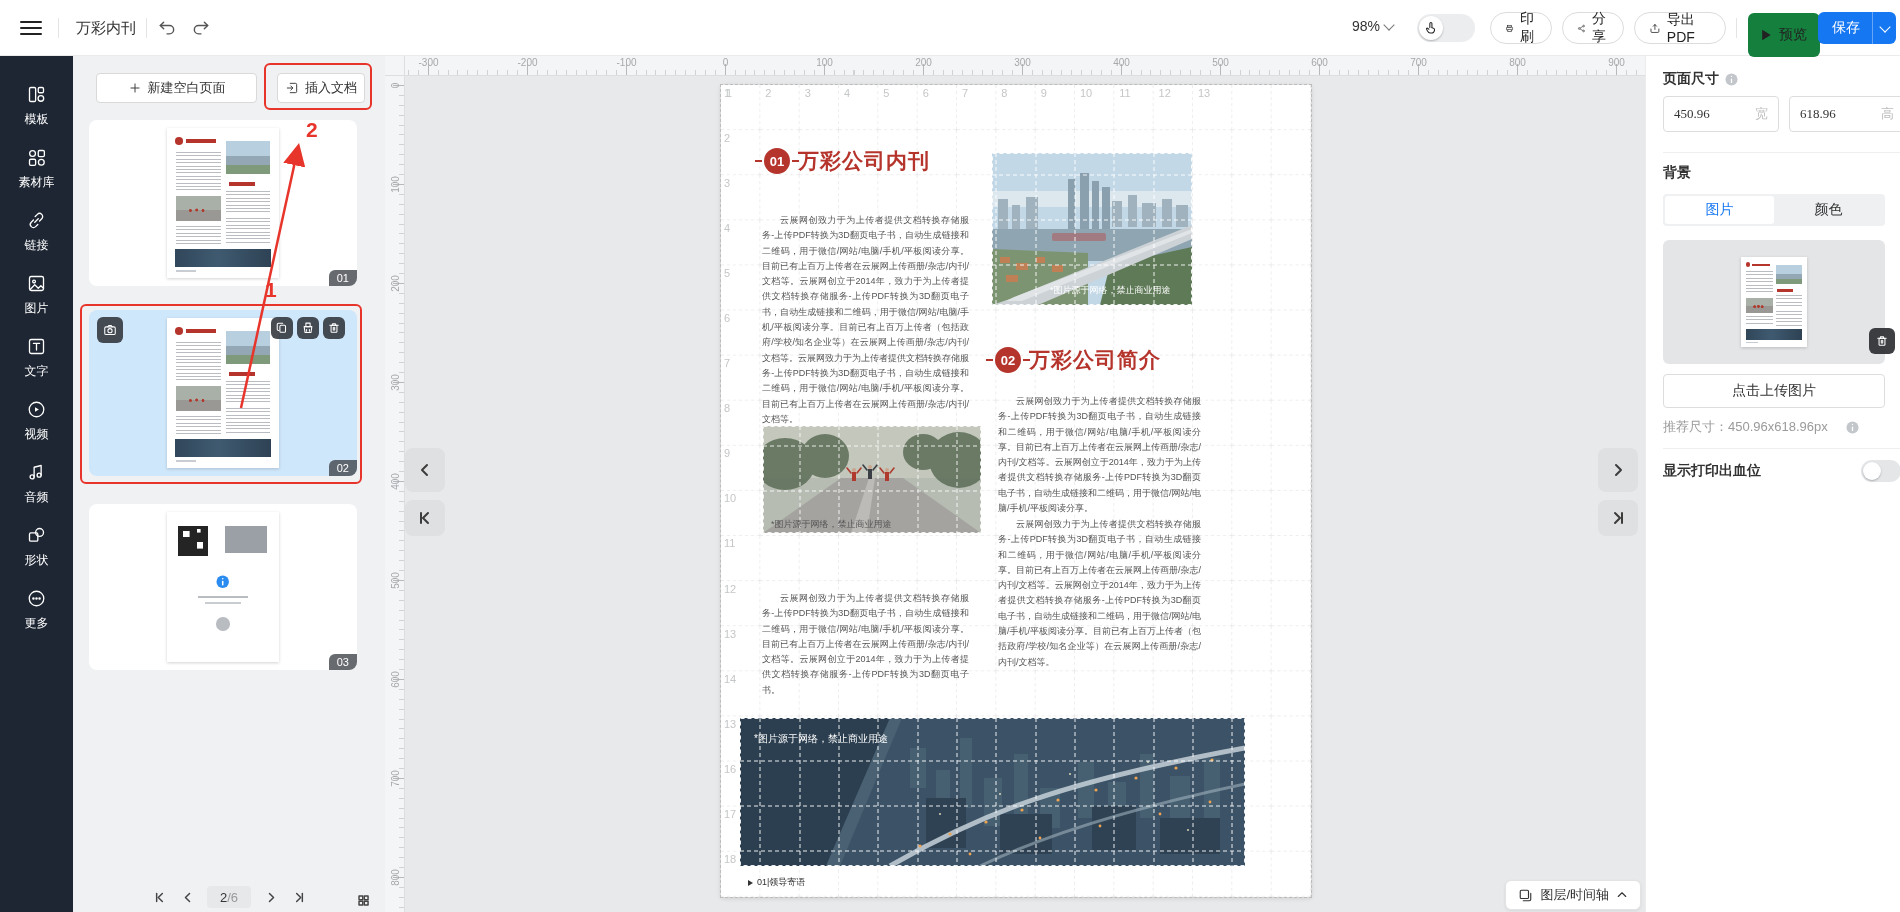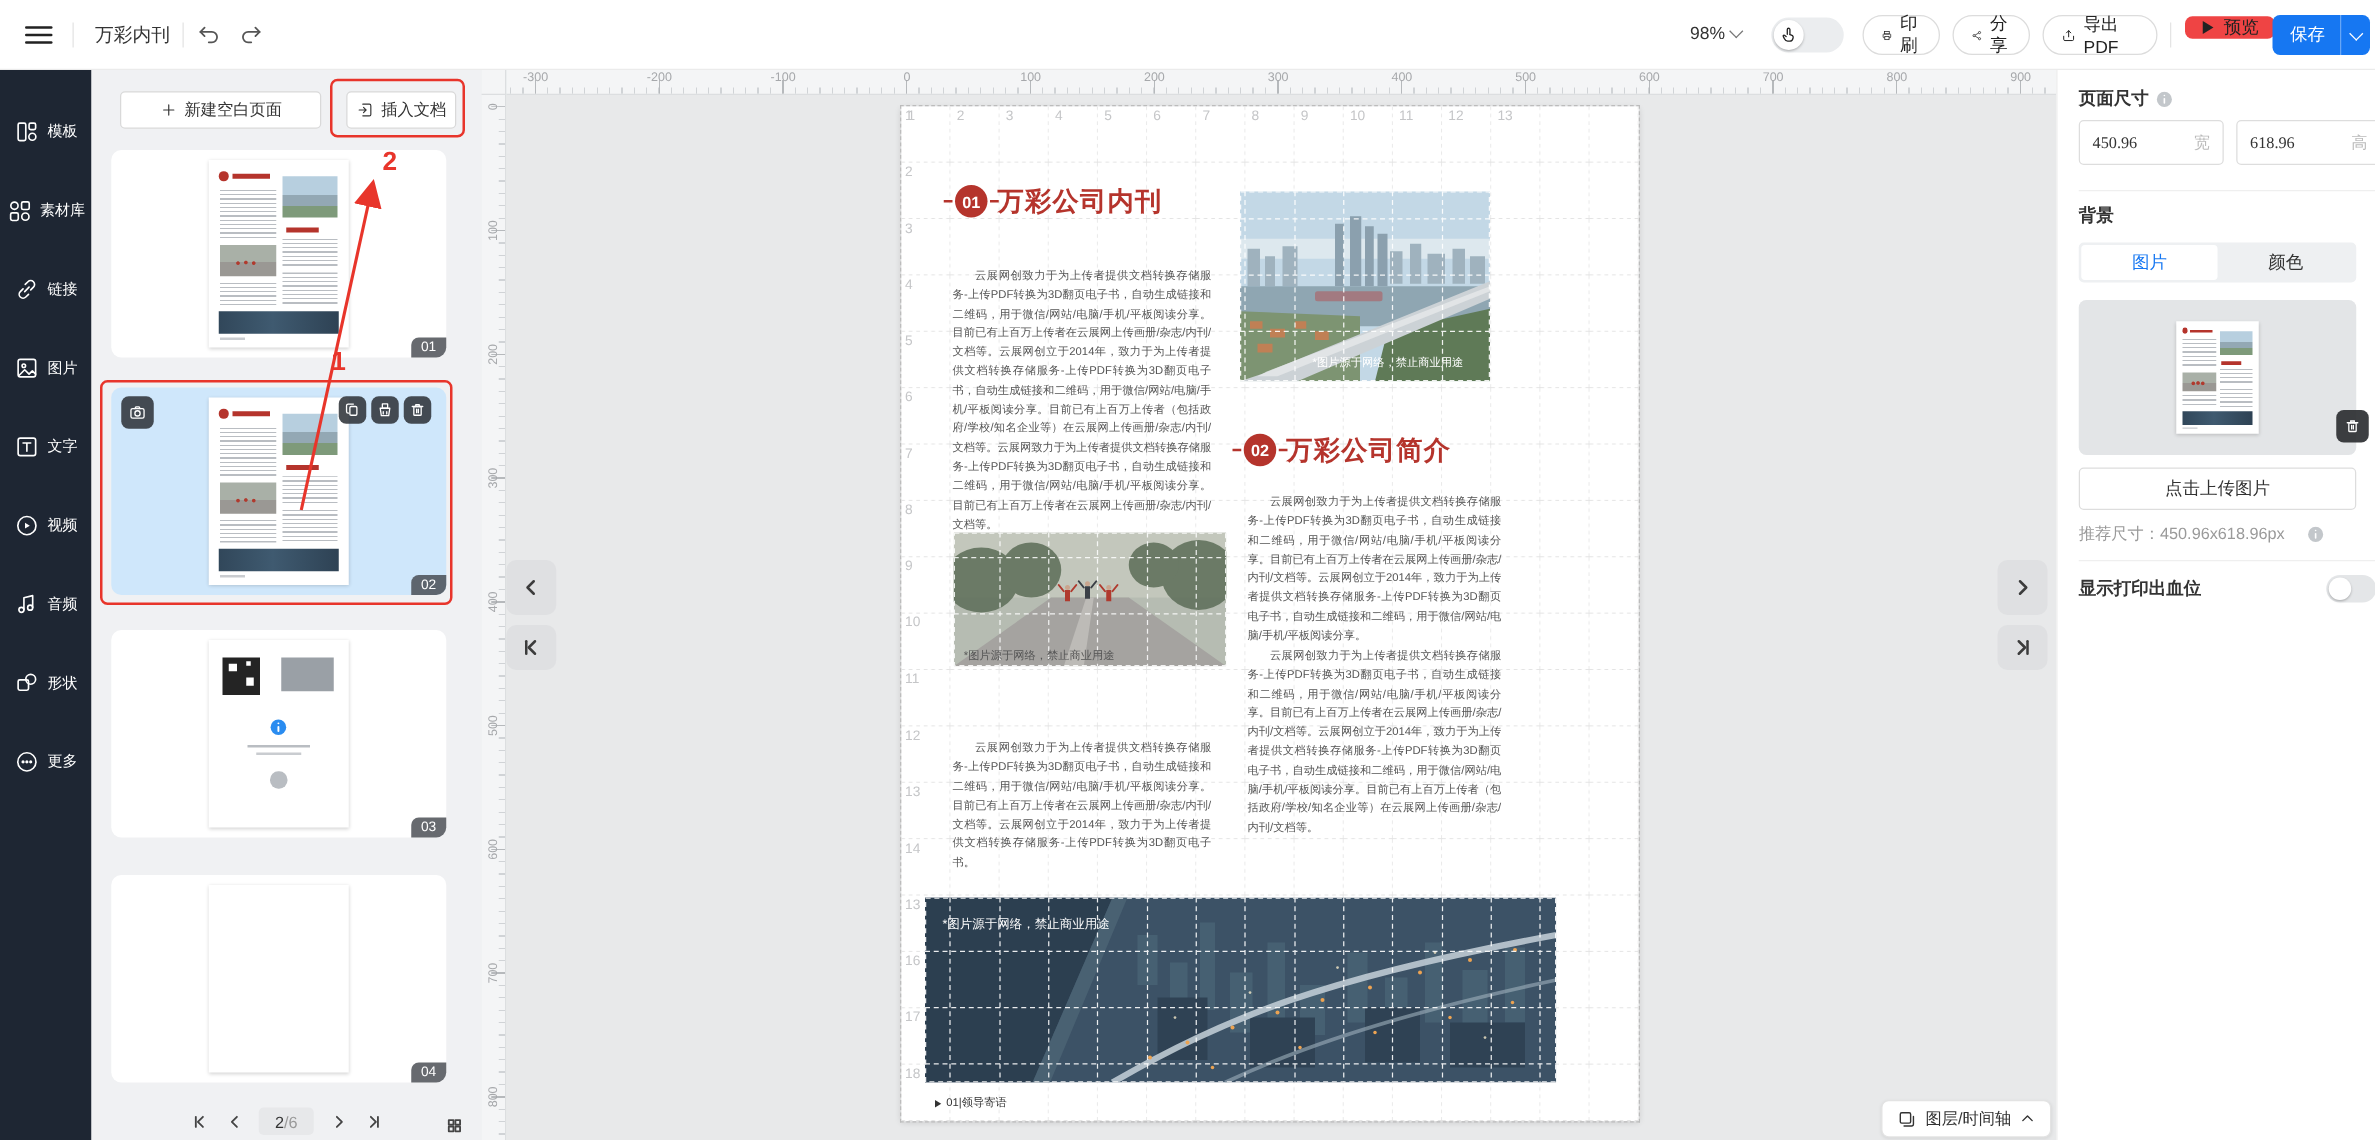--- a/index.html
+++ b/index.html
@@ -13,29 +13,29 @@
   .tb-sep{position:absolute;top:18px;width:1px;height:20px;background:#e4e4e4}
   .tb-menu{position:absolute;left:20px;top:17px;width:22px;height:22px;cursor:pointer}
   .tb-menu i{display:block;height:2.5px;background:#222;border-radius:2px;margin:3.5px 0}
   .tb-title{position:absolute;left:76px;top:19px;font-size:15px;color:#333}
   .tb-iconbtn{position:absolute;top:15px;width:26px;height:26px;display:flex;align-items:center;justify-content:center;cursor:pointer}
   .tb-zoom{left:1352px;top:18px;position:absolute;font-size:14px;color:#333;display:flex;align-items:center;gap:5px;cursor:pointer}
   .chev{width:8px;height:8px;border-right:1.6px solid #777;border-bottom:1.6px solid #777;transform:rotate(45deg);margin-top:-3px}
   .tb-toggle{position:absolute;left:1417px;top:14px;width:58px;height:28px;border-radius:14px;background:#ebedef;cursor:pointer}
   .tb-toggle .knob{position:absolute;left:2px;top:2px;width:24px;height:24px;border-radius:50%;background:#fff;box-shadow:0 1px 2px rgba(0,0,0,.25);display:flex;align-items:center;justify-content:center}
   .pillbtn{position:absolute;top:12px;height:32px;border:1px solid #dcdcdc;border-radius:16px;background:#fff;display:flex;align-items:center;justify-content:center;gap:6px;font-size:14px;color:#222;cursor:pointer;padding:0 14px}
-  .tb-preview{position:absolute;left:1748px;top:13px;height:18px;border-radius:6px;background:#ef4444;display:flex;align-items:center;gap:7px;font-size:14px;color:#222;padding:0 13px;cursor:pointer}
+  .tb-preview{position:absolute;left:1748px;top:13px;height:44px;border-radius:6px;background:#15803d;display:flex;align-items:center;gap:7px;font-size:14px;color:#222;padding:0 13px;cursor:pointer}
   .tb-save{position:absolute;left:1818px;top:12px;height:32px;border-radius:6px;background:#1677f2;color:#fff;display:flex;align-items:center;cursor:pointer;overflow:hidden}
   .tb-save .lbl{padding:0 12px 0 14px;font-size:14px}
   .tb-save .drop{width:24px;height:32px;display:flex;align-items:center;justify-content:center;border-left:1px solid rgba(255,255,255,.35)}
   .tb-save .drop .chev{border-color:#fff}
 
   
   .sidebar{position:absolute;left:0;top:56px;width:73px;height:856px;background:#1e2633;display:flex;flex-direction:column;align-items:center;padding-top:18px;z-index:40}
-  .sb-item{width:100%;height:63px;display:flex;flex-direction:row;align-items:center;justify-content:center;gap:6px;color:#fff;font-size:12px;cursor:pointer}
+  .sb-item{width:100%;height:63px;display:flex;flex-direction:column;align-items:center;justify-content:center;gap:6px;color:#fff;font-size:12px;cursor:pointer}
   .sb-item svg{width:21px;height:21px;stroke:#fff;stroke-width:1.5;fill:none;stroke-linecap:round;stroke-linejoin:round}
   .sb-bottom{margin-top:auto;width:100%;padding-bottom:28px}
 
   
   .pages-panel{position:absolute;left:73px;top:56px;width:312px;height:856px;background:#f0f1f3;z-index:30}
   .pp-btn{position:absolute;height:30px;background:#fff;border:1px solid #d9d9d9;border-radius:4px;display:flex;align-items:center;justify-content:center;gap:6px;font-size:13px;color:#333;cursor:pointer}
   .pp-btn svg{width:14px;height:14px;stroke:#333;stroke-width:1.6;fill:none;stroke-linecap:round}
   .thumb{position:absolute;left:16px;width:268px;height:166px;background:#fff;border-radius:8px;display:flex;align-items:center;justify-content:center;cursor:pointer}
   .thumb.selected{background:#cfe7fb}
   .thumb-num{position:absolute;right:0;bottom:0;background:rgba(60,64,70,.78);color:#fff;font-size:11px;padding:2px 8px;border-radius:6px 0 8px 0}
@@ -367,24 +367,20 @@
             <rect x="6.2" y="6" width="1.6" height="5" rx="0.8" fill="#fff"></rect>
           </svg>
         </i>
       <i class="t3-line1"></i>
         <i class="t3-line2"></i>
         <i class="t3-circle"></i>
     </div>
     <span class="thumb-num">03</span>
   </div>
 
-  <div class="thumb" style="top:644px">
-    <div class="mini-page"></div>
-    <span class="thumb-num">04</span>
-  </div>
 
   <div class="anno" style="left:191px;top:7px;width:108px;height:47px"></div>
   <div class="anno" style="left:7px;top:248px;width:282px;height:180px"></div>
   <svg class="abs" style="left:0;top:0;width:312px;height:856px;pointer-events:none;z-index:21">
     <defs>
         <marker id="ah" markerWidth="9" markerHeight="9" refX="7" refY="4.5" orient="auto">
           <path d="M0,0 L9,4.5 L0,9 z" fill="#e8352b"></path>
         </marker>
       </defs>
     <line x1="168" y1="352" x2="225" y2="92" stroke="#e8352b" stroke-width="2.5" marker-end="url(#ah)"></line>

